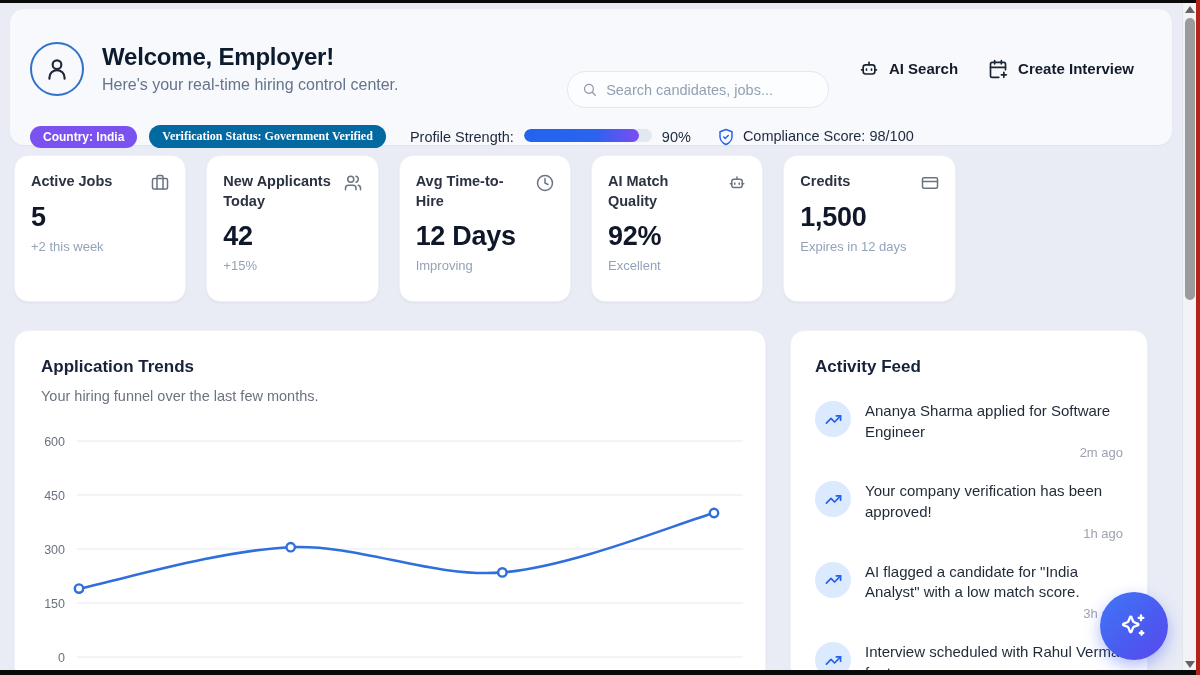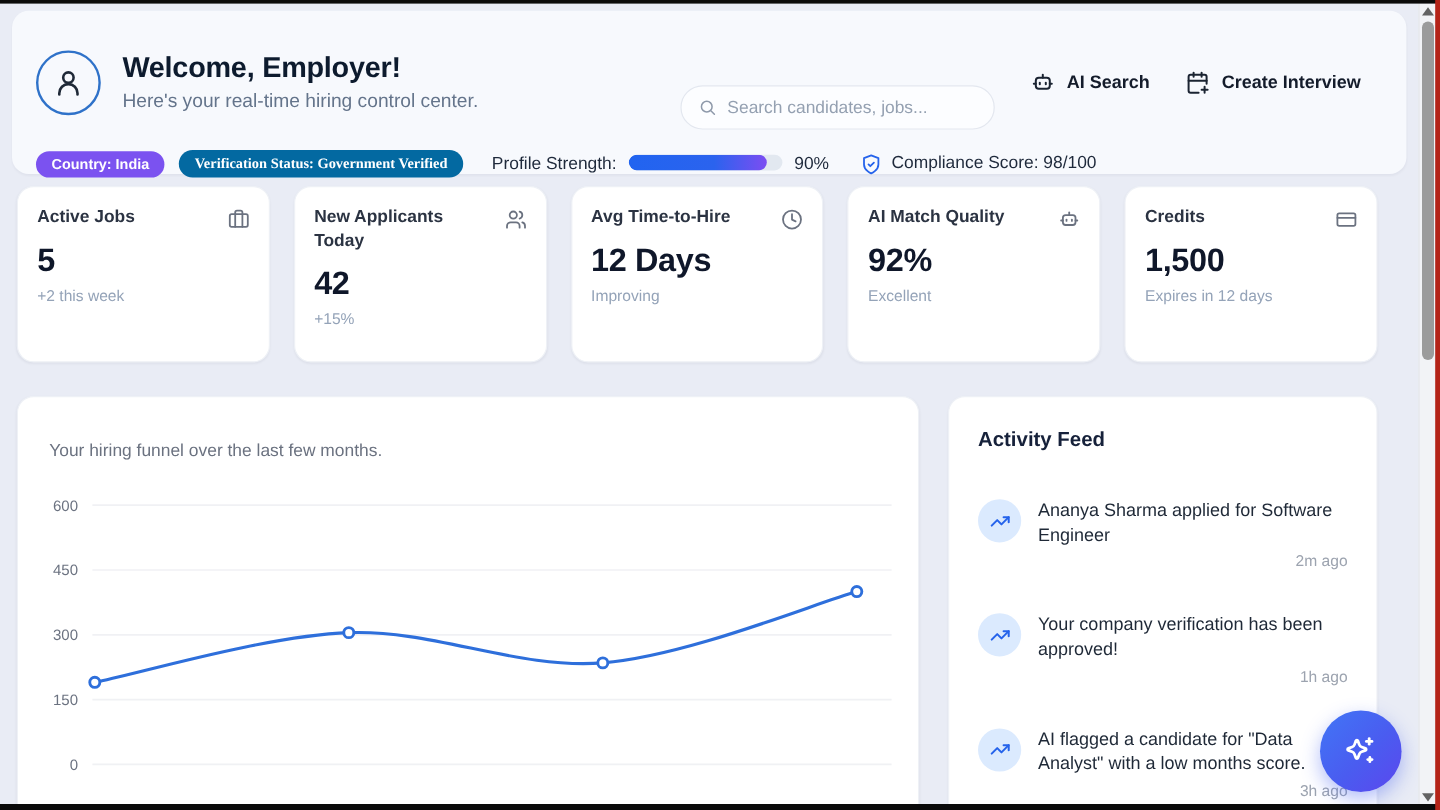--- a/index.html
+++ b/index.html
@@ -64,21 +64,21 @@
   .ps-fill { height:100%; border-radius:999px;
     background:linear-gradient(90deg,#2164f0 0%,#2b63ee 62%,#7c4df2 100%); }
   .ps-value { font-size:14.5px; color:#1e293b; }
   .compliance { display:flex; align-items:flex-start; gap:8px; margin-left:14px; }
   .compliance svg { color:#2563eb; }
   .compliance-text { font-size:14.5px; color:#1e293b; }
 
   
   .stats {
     position:absolute; left:14px; top:155px; width:1134px;
-    display:grid; grid-template-columns:repeat(5,1fr); gap:20px;
+    display:grid; grid-template-columns:repeat(6,1fr); gap:20px;
   }
   .stat-card {
     background:#ffffff; border-radius:14px; height:147px; padding:16px;
     border:1px solid #eef1f6; box-shadow:0 1px 2px rgba(15,23,42,.05);
     display:flex; flex-direction:column;
   }
   .stat-head { display:flex; justify-content:space-between; gap:8px; }
   .stat-label { font-size:14.5px; font-weight:600; color:#2b3342; line-height:1.35; }
   .stat-head svg { color:#6b7280; flex:none; margin-top:2px; }
   .stat-value { font-size:27px; font-weight:bold; color:#0f172a; margin-top:10px; letter-spacing:-0.3px; }
@@ -90,21 +90,21 @@
     background:#ffffff; border-radius:14px;
     border:1px solid #eef1f6; box-shadow:0 1px 2px rgba(15,23,42,.05);
   }
   .chart-card { width:752px; height:400px; padding:26px 20px 0 26px; }
   .panel-title { font-size:17px; font-weight:bold; color:#16213a; }
   .panel-sub { font-size:14.5px; color:#6b7280; margin-top:11px; }
   .chart-wrap { margin-top:18px; }
 
   .feed-card { width:358px; height:400px; padding:26px 24px 0 24px; }
   .feed-items { margin-top:24px; display:flex; flex-direction:column; gap:21px; }
-  .feed-item { display:flex; gap:14px;margin-top:15px; }
+  .feed-item { display:flex; gap:14px; }
   .feed-icon {
     width:36px; height:36px; border-radius:50%; background:#dbeafe; flex:none;
     display:flex; align-items:center; justify-content:center; color:#2563eb;
   }
   .feed-text { font-size:15px; color:#1f2937; line-height:1.38; }
   .feed-time { font-size:13px; color:#9ca3af; margin-top:3px;text-align:right; }
 
   
   .fab {
     position:absolute; left:1100px; top:592px; width:68px; height:68px;
@@ -278,20 +278,21 @@
           </svg>
       </div>
       <div class="stat-value">1,500</div>
       <div class="stat-sub">Expires in 12 days</div>
     </div>
   </section>
 
   <section class="main-row">
 
     <div class="panel chart-card">
+      <h2 class="panel-title">Application Trends</h2>
       <p class="panel-sub">Your hiring funnel over the last few months.</p>
       <div class="chart-wrap">
         <svg id="trend-svg" width="712" height="250" viewBox="0 0 712 250">
             <line x1="36" x2="702" y1="235" y2="235" stroke="#f0f1f4" stroke-width="1.4"></line>
             <text x="24" y="239.5" text-anchor="end" font-size="12.5" fill="#6b7280" font-family="Liberation Sans, sans-serif">0</text>
             <line x1="36" x2="702" y1="181" y2="181" stroke="#f0f1f4" stroke-width="1.4"></line>
             <text x="24" y="185.5" text-anchor="end" font-size="12.5" fill="#6b7280" font-family="Liberation Sans, sans-serif">150</text>
             <line x1="36" x2="702" y1="127" y2="127" stroke="#f0f1f4" stroke-width="1.4"></line>
             <text x="24" y="131.5" text-anchor="end" font-size="12.5" fill="#6b7280" font-family="Liberation Sans, sans-serif">300</text>
             <line x1="36" x2="702" y1="73" y2="73" stroke="#f0f1f4" stroke-width="1.4"></line>
@@ -338,21 +339,21 @@
         </div>
 
         <div class="feed-item">
           <div class="feed-icon">
             <svg width="17" height="17" viewBox="0 0 24 24" fill="none" stroke="currentColor" stroke-width="2.4" stroke-linecap="round" stroke-linejoin="round">
                 <polyline points="22 7 13.5 15.5 8.5 10.5 2 17"></polyline>
                 <polyline points="16 7 22 7 22 13"></polyline>
               </svg>
           </div>
           <div>
-            <div class="feed-text">AI flagged a candidate for "Data Analyst" with a low months score.</div>
+            <div class="feed-text">AI flagged a candidate for "India Analyst" with a low match score.</div>
             <div class="feed-time">3h ago</div>
           </div>
         </div>
 
         <div class="feed-item">
           <div class="feed-icon">
             <svg width="17" height="17" viewBox="0 0 24 24" fill="none" stroke="currentColor" stroke-width="2.4" stroke-linecap="round" stroke-linejoin="round">
                 <polyline points="22 7 13.5 15.5 8.5 10.5 2 17"></polyline>
                 <polyline points="16 7 22 7 22 13"></polyline>
               </svg>

